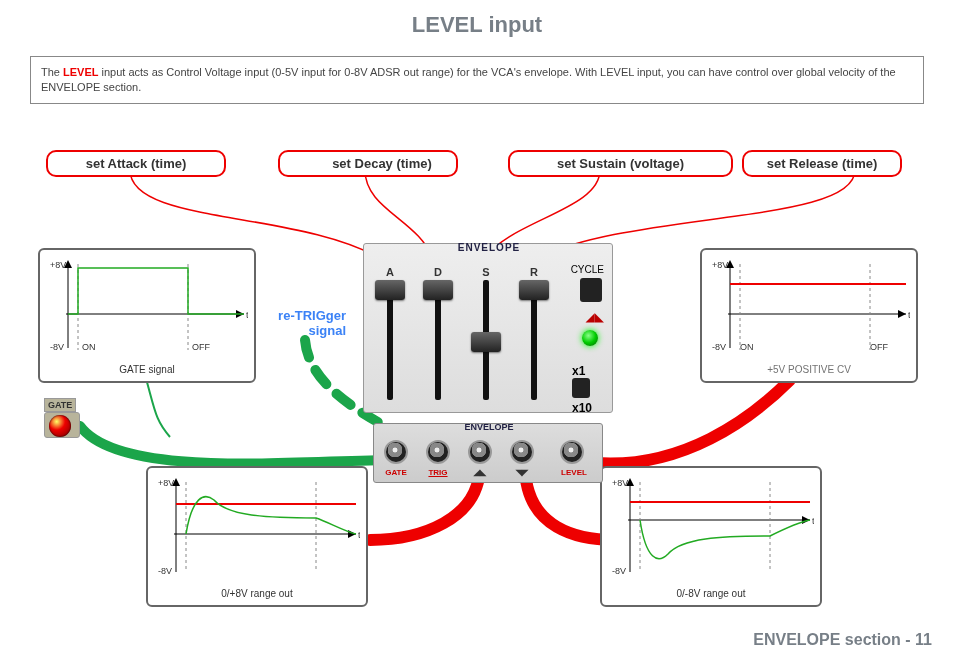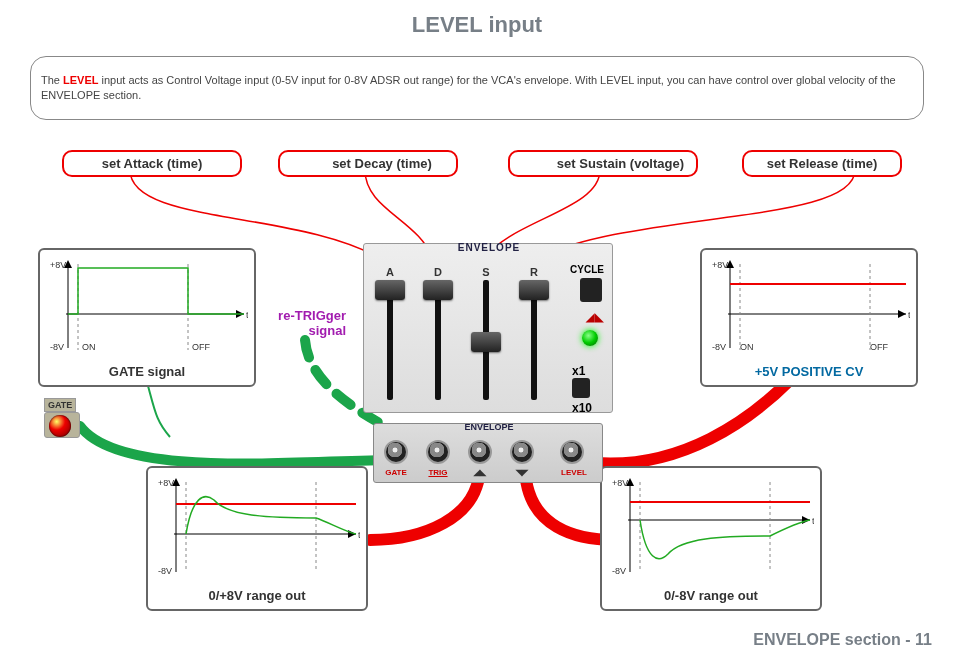--- a/index.html
+++ b/index.html
@@ -1,39 +1,39 @@
 <!DOCTYPE html>
 <html><head>
 <meta charset="utf-8">
 <style>
   * { box-sizing: border-box; margin: 0; padding: 0; }
   body { width: 954px; height: 661px; font-family: Arial, Helvetica, sans-serif; background: #fff; position: relative; overflow: hidden; }
   .title { text-align: center; font-size: 22px; font-weight: bold; color: #777f87; margin-top: 12px; }
-  .desc-box { margin: 18px 30px 0 30px; border: 1px solid #888; border-radius: 16px; padding: 16px 10px; font-size: 11px; color: #444; line-height: 1.35; }
+  .desc-box { margin: 18px 30px 0 30px; border: 1px solid #888; border-radius: 0; padding: 8px 10px; font-size: 11px; color: #444; line-height: 1.35; }
   .desc-box .red { color: #e00; font-weight: bold; }
   .stage { position: absolute; left: 0; top: 0; width: 954px; height: 661px; pointer-events: none; }
   .label-pill { position: absolute; border: 2px solid #e00; border-radius: 10px; background: #fff; padding: 4px 12px; font-size: 13px; font-weight: bold; color: #333; pointer-events: auto; }
   .graph-box { position: absolute; border: 2px solid #666; border-radius: 6px; background: #fff; padding: 4px 8px 6px 8px; pointer-events: auto; }
-  .graph-caption { text-align: center; font-size: 13px; font-weight: bold; color: #333; margin-top: 2px; }
-  .graph-caption.red { color: #0369a1; }
-  .retrig { position: absolute; font-size: 13px; font-weight: bold; color: #a21caf; text-align: right; width: 90px; }
+  .graph-caption { text-align: center; font-size: 10px; font-weight: normal; color: #333; margin-top: 2px; }
+  .graph-caption.red { color: #737373; }
+  .retrig { position: absolute; font-size: 13px; font-weight: bold; color: #3b82f6; text-align: right; width: 90px; }
   .footer { position: absolute; right: 22px; bottom: 12px; font-size: 16px; font-weight: bold; color: #777f87; }
   .gate-badge { position: absolute; border: 1px solid #999; background: #b8b49b; font-size: 9px; font-weight: bold; color: #333; padding: 1px 3px; top: 398px; left: 44px; }
   .gate-btn { position: absolute; width: 36px; height: 26px; background: #b8b49b; border: 1px solid #999; border-radius: 3px; top: 412px; left: 44px; }
   .gate-btn .knob { position: absolute; left: 4px; top: 2px; width: 22px; height: 22px; border-radius: 50%; background: radial-gradient(circle at 35% 30%, #ff6, #e00 40%, #800 90%); box-shadow: inset 0 0 2px #000; }
   .axis-label { font-size: 9px; fill: #333; }
   
   .env-panel { position: absolute; left: 363px; top: 243px; width: 227px; height: 246px; pointer-events: auto; }
   .env-top { position: absolute; left: 0; top: 0; width: 250px; height: 170px; background: linear-gradient(#eee, #ddd); border: 1px solid #999; border-radius: 3px; }
   .env-title { position: absolute; top: -2px; left: 0; width: 250px; text-align: center; font-size: 10px; font-weight: bold; color: #224; letter-spacing: 1px; }
   .slider-col { position: absolute; top: 22px; width: 40px; text-align: center; }
   .slider-col .lab { font-size: 11px; font-weight: bold; color: #333; }
   .slider-track { margin: 2px auto 0 auto; width: 6px; height: 120px; background: #111; border-radius: 2px; position: relative; }
   .slider-cap { position: absolute; left: -12px; width: 30px; height: 20px; background: linear-gradient(#666,#222); border-radius: 3px; box-shadow: 0 1px 2px rgba(0,0,0,.5); }
-  .cycle-lab { position: absolute; right: 8px; top: 20px; font-size: 10px; font-weight: bold; }
+  .cycle-lab { position: absolute; right: 8px; top: 20px; font-size: 10px; font-weight: normal; }
   .sw { position: absolute; width: 22px; height: 24px; background: #222; border-radius: 3px; }
   .led { position: absolute; width: 16px; height: 16px; border-radius: 50%; background: radial-gradient(circle at 40% 35%, #8f8, #0c0 50%, #060); box-shadow: 0 0 6px #0f0; }
   .env-wave-icon { position: absolute; right: 8px; top: 66px; font-size: 12px; color: #b00; }
   .x1x10 { position: absolute; right: 20px; top: 120px; font-size: 12px; font-weight: bold; text-align: left; }
   .env-bot { position: absolute; left: 10px; top: 180px; width: 230px; height: 60px; background: linear-gradient(#ddd,#ccc); border: 1px solid #888; border-radius: 3px; }
   .env-bot-title { position: absolute; top: -2px; left: 0; width: 230px; text-align: center; font-size: 9px; font-weight: bold; color: #224; }
   .jack { position: absolute; top: 16px; width: 24px; height: 24px; border-radius: 50%; background: radial-gradient(circle at 45% 40%, #eee 0 15%, #888 16% 45%, #222 46% 100%); border: 2px solid #999; }
   .jack-lab { position: absolute; top: 44px; font-size: 8px; font-weight: bold; text-align: center; }
   .jack-lab.red { color: #c00; }
 </style>
@@ -64,23 +64,23 @@
 
   <path d="M305 340 C310 400, 400 430, 437 455" stroke="#1ba54a" stroke-width="10" fill="none" stroke-linecap="round" stroke-dasharray="18 14"></path>
 
   <path d="M572 460 C680 480, 760 410, 790 380" stroke="#e00" stroke-width="12" fill="none" stroke-linecap="round"></path>
 
   <path d="M480 465 C480 520, 420 540, 370 540" stroke="#e00" stroke-width="12" fill="none" stroke-linecap="round"></path>
 
   <path d="M525 465 C525 530, 580 540, 615 540" stroke="#e00" stroke-width="12" fill="none" stroke-linecap="round"></path>
 </svg>
 
-<div class="label-pill" style="left:46px; top:150px; width:180px; text-align:center;margin-left:16px;">set Attack (time)</div>
+<div class="label-pill" style="left:46px; top:150px; width:180px; text-align:center;">set Attack (time)</div>
 <div class="label-pill" style="left:278px; top:150px; width:180px; text-align:center;padding-left:40px;">set Decay (time)</div>
-<div class="label-pill" style="left:508px; top:150px; width:190px; text-align:right;">set Sustain (voltage)</div>
+<div class="label-pill" style="left:508px; top:150px; width:225px; text-align:center;">set Sustain (voltage)</div>
 <div class="label-pill" style="left:742px; top:150px; width:160px; text-align:center;">set Release (time)</div>
 
 <div class="retrig" style="left:256px; top:308px;">
   <span>re-TRIGger</span><br>
   <span>signal</span>
 </div>
 
 <div class="gate-badge">GATE</div>
 <div class="gate-btn">
     <div class="knob"></div>

